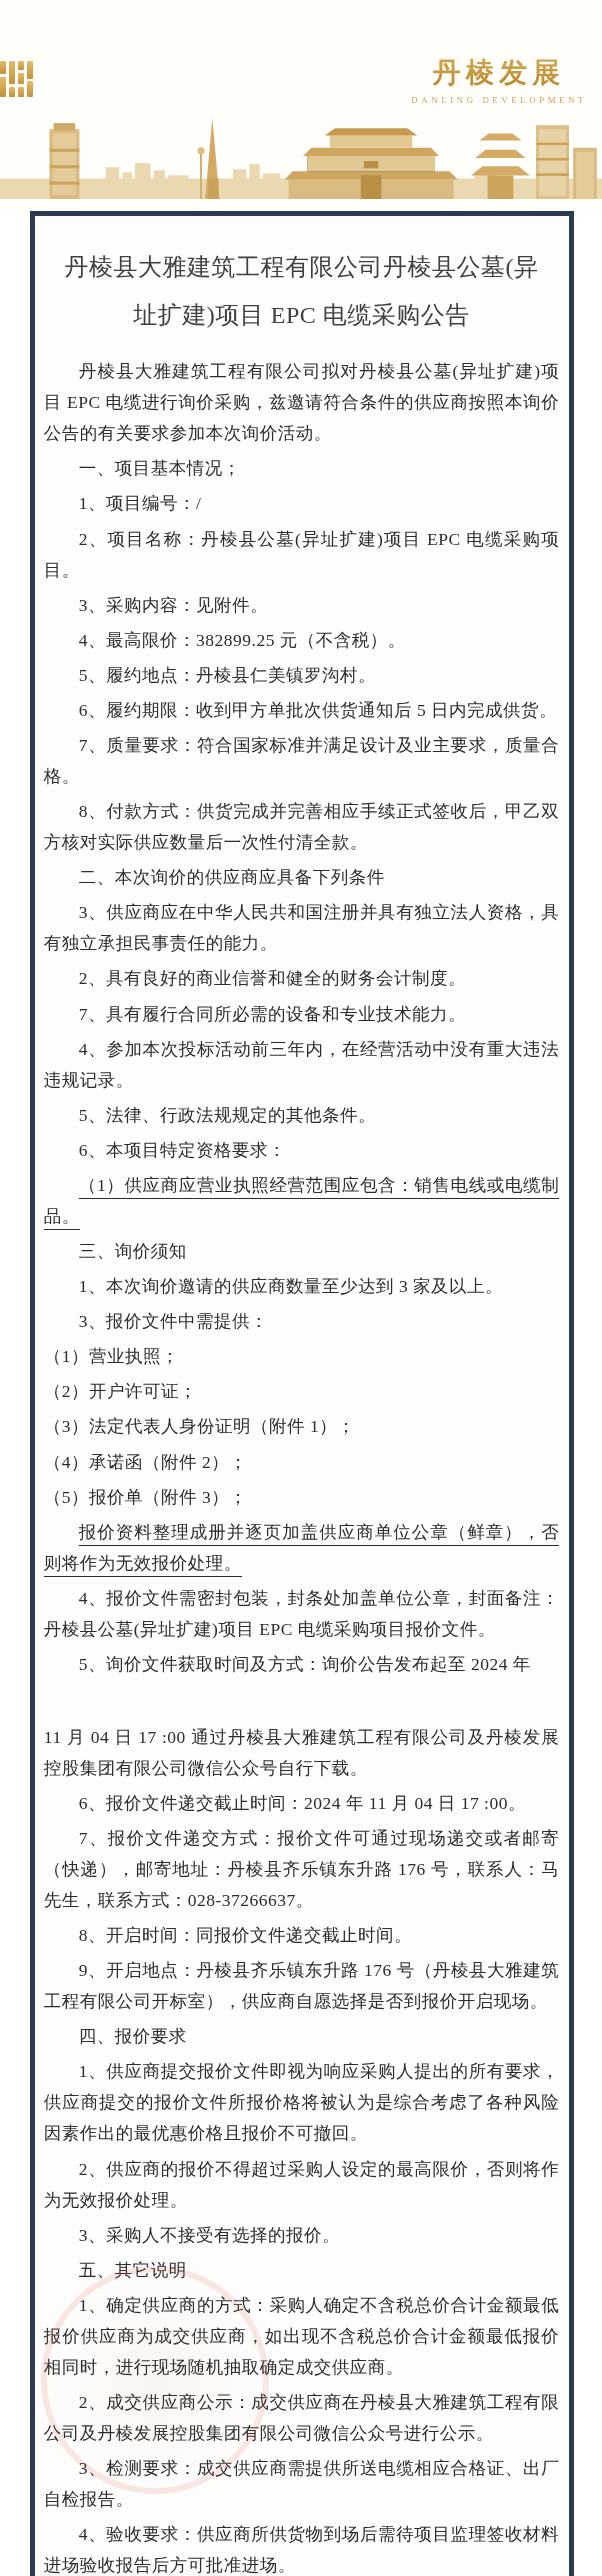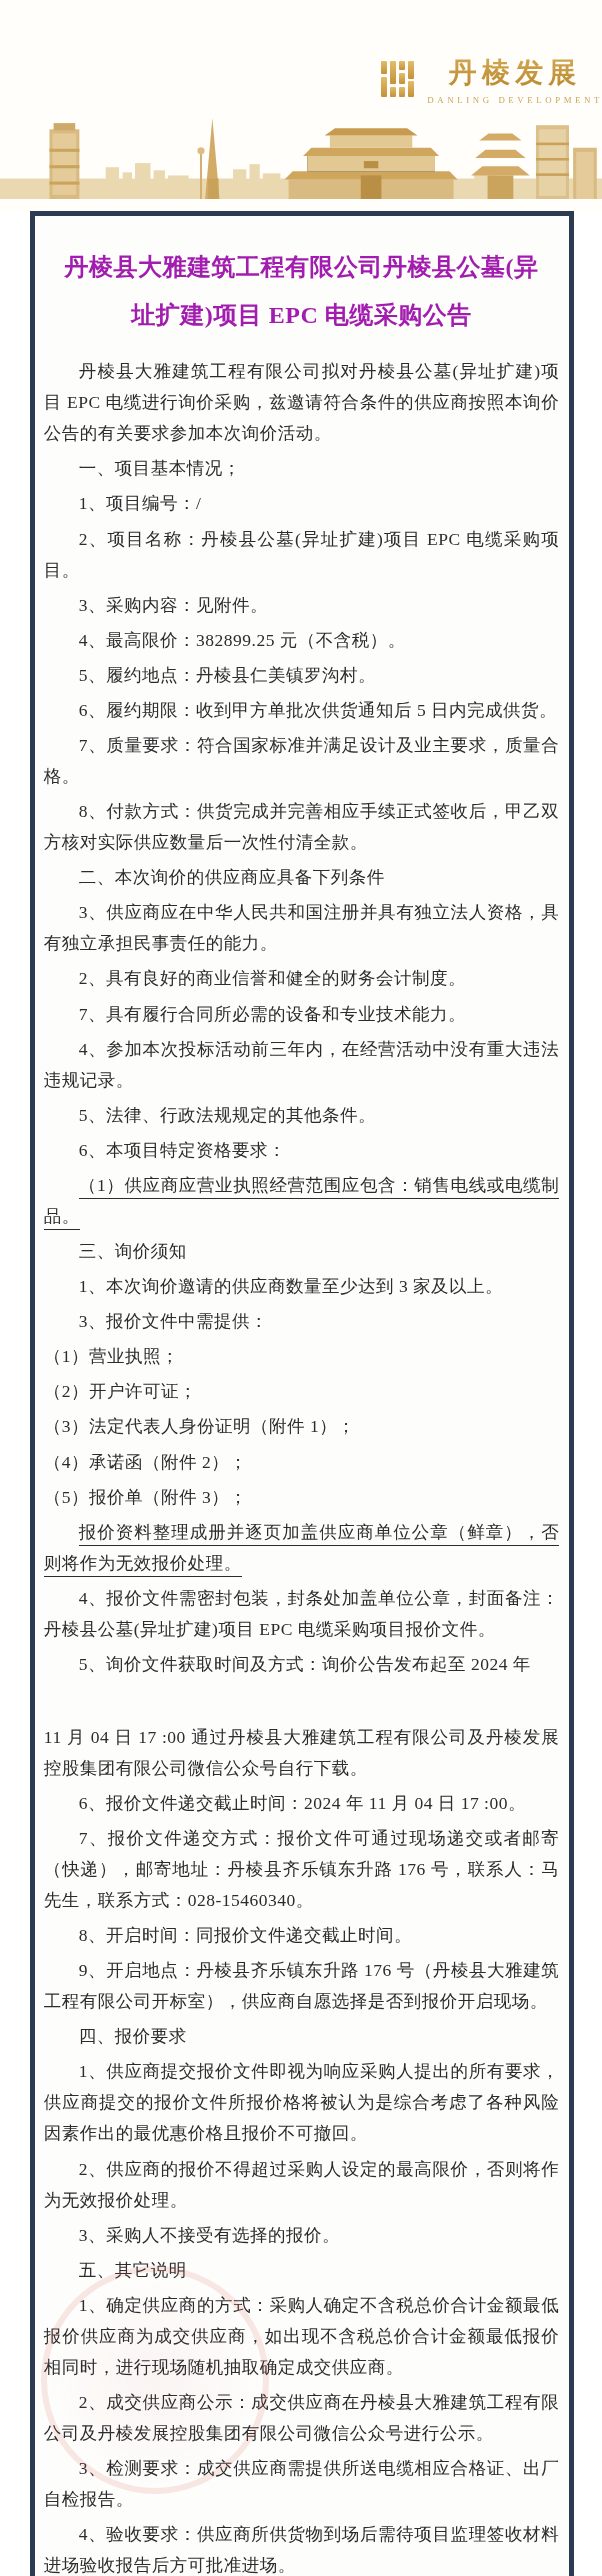--- a/index.html
+++ b/index.html
@@ -3,40 +3,40 @@
 <meta charset="utf-8">
 <style>
   html,body{margin:0;padding:0;}
   body{
     width:603px; min-height:3653px; background:#ffffff;
     font-family:"Liberation Serif","DejaVu Serif",serif;
     -webkit-font-smoothing:antialiased;
   }
   
   .banner{position:relative; height:211px; background:#fffefb; overflow:hidden;}
-  .brand{position:absolute; top:58px; left:0; right:0; display:flex; justify-content:flex-end; align-items:flex-start; gap:13.4px;}
+  .brand{position:absolute; top:58px; left:0; right:16px; display:flex; justify-content:space-between; align-items:flex-start; gap:13.4px;}
   .logo-mark{width:33px; height:36px; display:flex; gap:2.6px; margin-top:3.1px;}
   .logo-mark .col{display:flex; flex-direction:column; gap:2.6px; flex:1;}
   .logo-mark i{display:block; background:linear-gradient(180deg,#e3bd6a,#c3913a); border-radius:1px;}
   .brand-text{text-align:center;}
   .brand-name{
     font-size:28px; font-weight:bold; letter-spacing:5.2px; line-height:1.1;
     background:linear-gradient(180deg,#d2a54e,#b98a2e);
     -webkit-background-clip:text; background-clip:text; color:transparent;
   }
   .brand-sub{margin-top:6.2px; font-size:8.8px; letter-spacing:3.6px; color:#c9a45c; font-family:"Liberation Serif",serif;}
   .skyline{position:absolute; left:0; bottom:12.4px; width:603px; height:81px; display:block;}
   
   .page{
     position:relative; width:544px; margin:0 auto; box-sizing:border-box;
     border:5.2px solid #2d3b52; background:#fdfdfb;
     padding:13.4px 9.3px 41px 9.3px;
   }
   .doc-title{
-    font-size:24px; font-weight:bold; color:#a21caf; text-align:center;
+    font-size:24px; font-weight:normal; color:#404040; text-align:center;
     line-height:2.0; margin:13.4px 13.4px 17.5px 13.4px; letter-spacing:0.5px;
   }
   .doc-body p{
     font-size:17.5px; color:#2c2c2e; line-height:31px; margin:4.1px 0;
     text-align:justify; letter-spacing:0.5px;
   }
   .doc-body p.ind{text-indent:2em;}
   .doc-body p.gap{margin-top:42px;}
   .doc-body p.u span{border-bottom:1.5px solid #2c2c2e; padding-bottom:3.1px;}
   .faint-seal{
@@ -166,21 +166,21 @@
       <p class="plain">（1）营业执照；</p>
       <p class="plain">（2）开户许可证；</p>
       <p class="plain">（3）法定代表人身份证明（附件 1）；</p>
       <p class="plain">（4）承诺函（附件 2）；</p>
       <p class="plain">（5）报价单（附件 3）；</p>
       <p class="ind u"><span>报价资料整理成册并逐页加盖供应商单位公章（鲜章），否则将作为无效报价处理。</span></p>
       <p class="ind">4、报价文件需密封包装，封条处加盖单位公章，封面备注：丹棱县公墓(异址扩建)项目 EPC 电缆采购项目报价文件。</p>
       <p class="ind">5、询价文件获取时间及方式：询价公告发布起至 2024 年</p>
       <p class="gap">11 月 04 日 17 :00 通过丹棱县大雅建筑工程有限公司及丹棱发展控股集团有限公司微信公众号自行下载。</p>
       <p class="ind">6、报价文件递交截止时间：2024 年 11 月 04 日 17 :00。</p>
-      <p class="ind">7、报价文件递交方式：报价文件可通过现场递交或者邮寄（快递），邮寄地址：丹棱县齐乐镇东升路 176 号，联系人：马先生，联系方式：028-15460340。</p>
+      <p class="ind">7、报价文件递交方式：报价文件可通过现场递交或者邮寄（快递），邮寄地址：丹棱县齐乐镇东升路 176 号，联系人：马先生，联系方式：028-37266637。</p>
       <p class="ind">8、开启时间：同报价文件递交截止时间。</p>
       <p class="ind">9、开启地点：丹棱县齐乐镇东升路 176 号（丹棱县大雅建筑工程有限公司开标室），供应商自愿选择是否到报价开启现场。</p>
       <p class="ind">四、报价要求</p>
       <p class="ind">1、供应商提交报价文件即视为响应采购人提出的所有要求，供应商提交的报价文件所报价格将被认为是综合考虑了各种风险因素作出的最优惠价格且报价不可撤回。</p>
       <p class="ind">2、供应商的报价不得超过采购人设定的最高限价，否则将作为无效报价处理。</p>
       <p class="ind">3、采购人不接受有选择的报价。</p>
       <p class="ind">五、其它说明</p>
       <p class="ind">1、确定供应商的方式：采购人确定不含税总价合计金额最低报价供应商为成交供应商，如出现不含税总价合计金额最低报价相同时，进行现场随机抽取确定成交供应商。</p>
       <p class="ind">2、成交供应商公示：成交供应商在丹棱县大雅建筑工程有限公司及丹棱发展控股集团有限公司微信公众号进行公示。</p>
       <p class="ind">3、检测要求：成交供应商需提供所送电缆相应合格证、出厂自检报告。</p>

